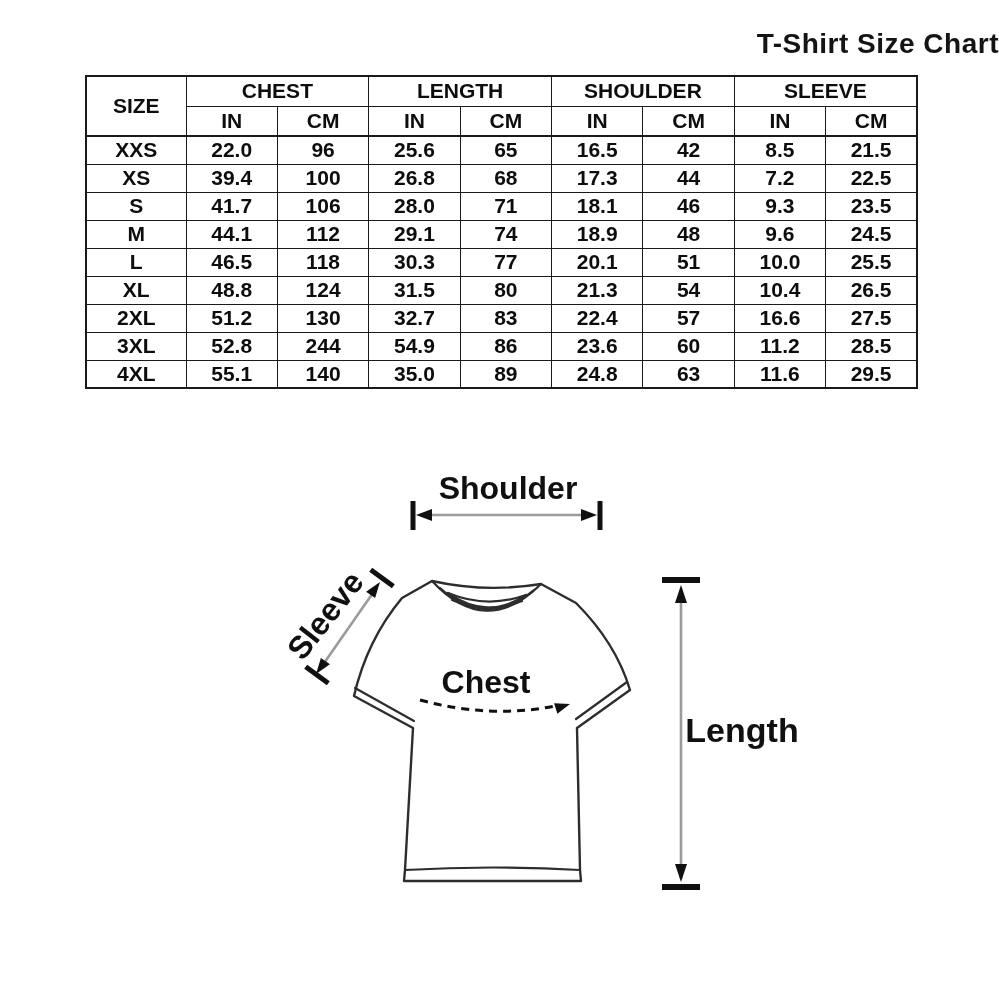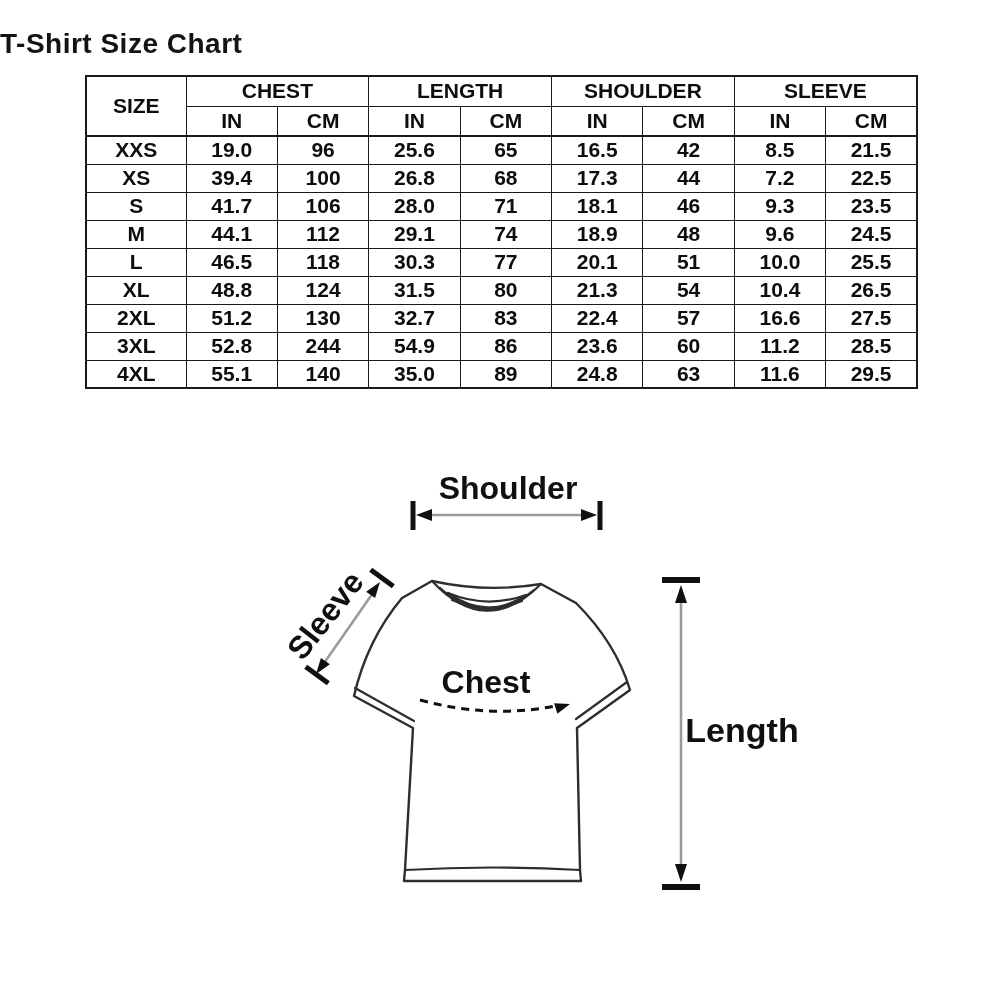--- a/index.html
+++ b/index.html
@@ -1,21 +1,21 @@
 <!DOCTYPE html>
 <html><head>
 <meta charset="utf-8">
 <style>
   html,body { margin:0; padding:0; background:#ffffff; }
   .page {
     position:relative; width:999px; height:999px; background:#ffffff;
     font-family:"Liberation Sans", sans-serif; overflow:hidden;
   }
   .title {
-    position:absolute; top:28px; left:0; width:100%; text-align:left;
+    position:absolute; top:28px; left:0; width:100%; text-align:right;
     font-size:28px; font-weight:bold; color:#141414; letter-spacing:.5px;
   }
   table.size {
     position:absolute; left:85px; top:75px; width:833px;
     border-collapse:collapse; table-layout:fixed;
     border:2px solid #1a1a1a;
   }
   .size th, .size td {
     border:1px solid #1a1a1a; font-size:21px; font-weight:bold;
     text-align:center; vertical-align:middle; padding:0; color:#0d0d0d;
@@ -72,21 +72,21 @@
         <th>CM</th>
         <th>IN</th>
         <th>CM</th>
         <th>IN</th>
         <th>CM</th>
       </tr>
     </thead>
     <tbody>
       <tr>
           <td>XXS</td>
-          <td>19.0</td>
+          <td>22.0</td>
           <td>96</td>
           <td>25.6</td>
           <td>65</td>
           <td>16.5</td>
           <td>42</td>
           <td>8.5</td>
           <td>21.5</td>
         </tr>
       <tr>
           <td>XS</td>

